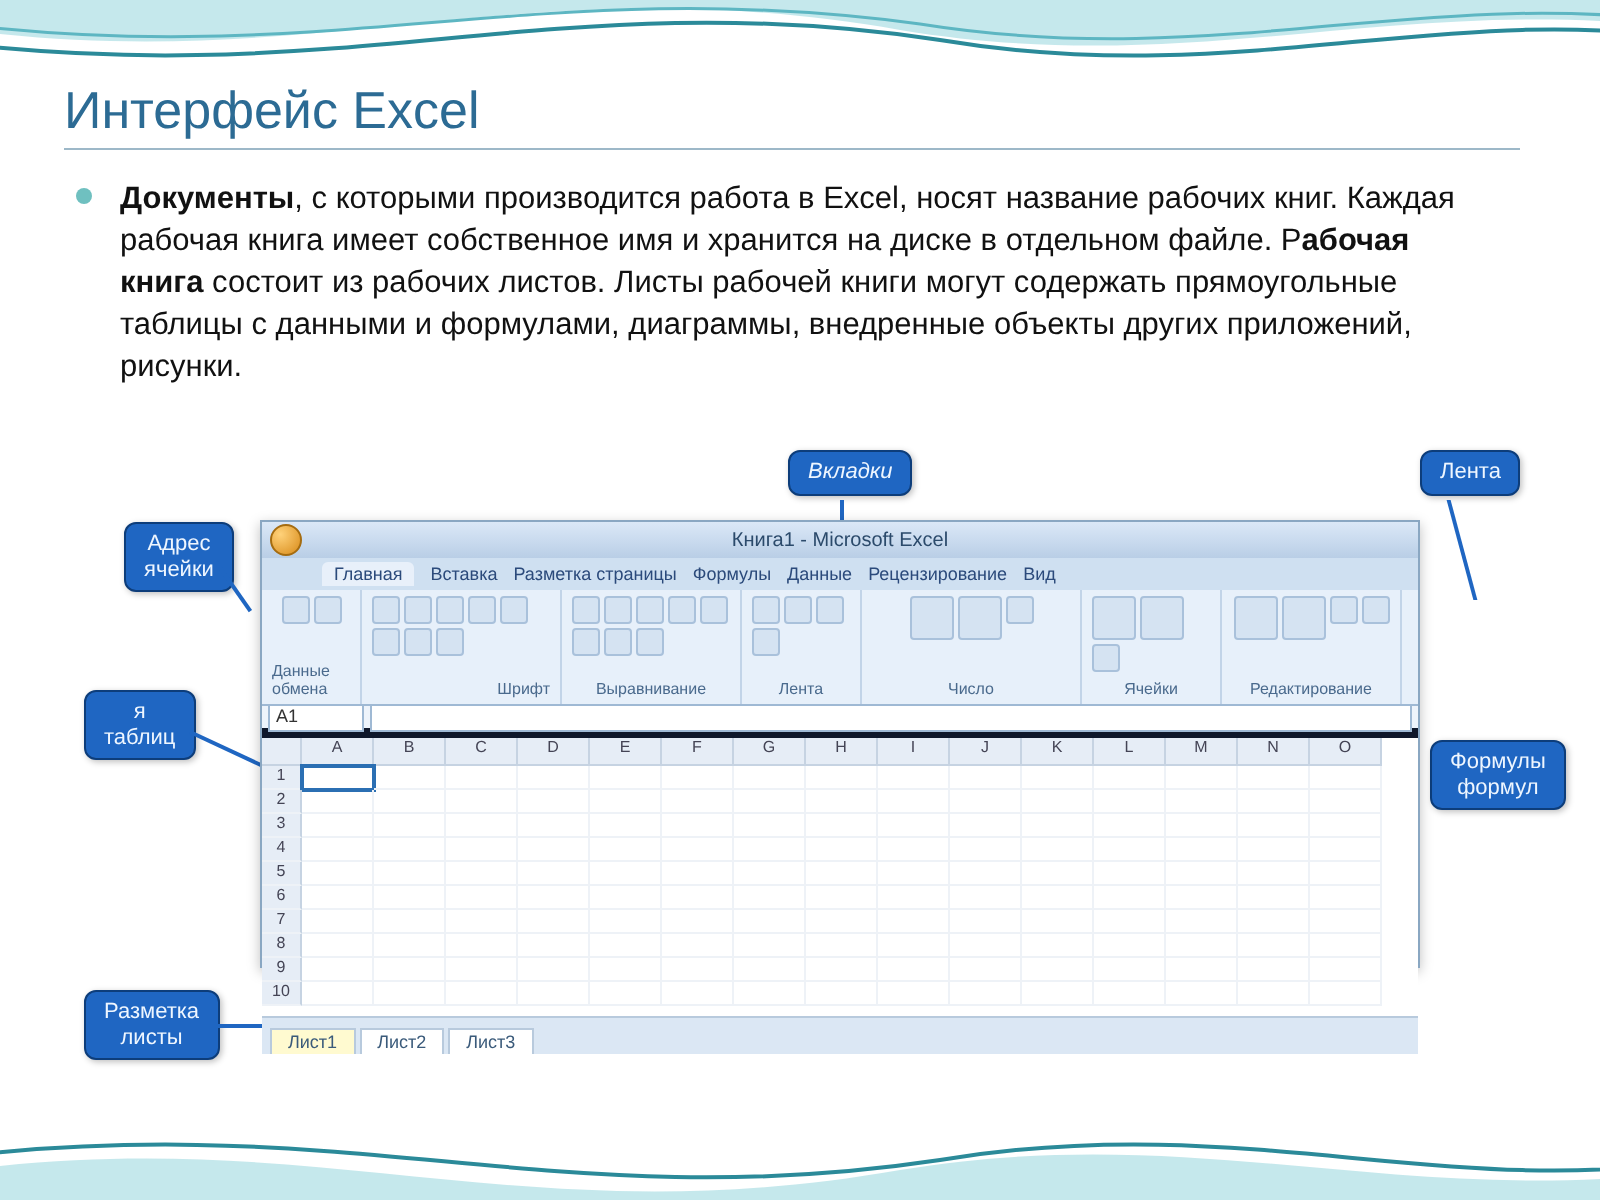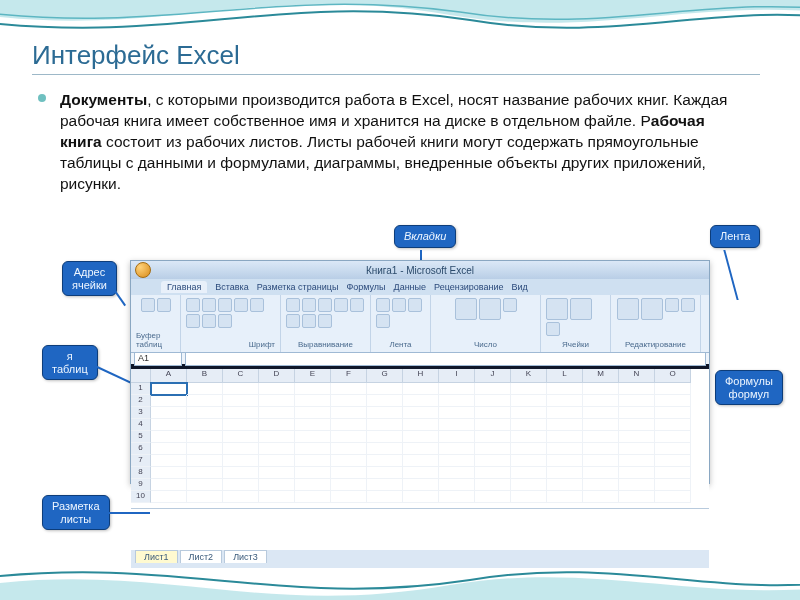--- a/index.html
+++ b/index.html
@@ -93,22 +93,22 @@
     border-bottom: 1px solid #b8cadd;
   }
   .colhdr { display: flex; height: 14px; }
   .ch { width: 36px; text-align: center; background: #e6edf6; border-right: 1px solid #c6d3e2; border-bottom: 1px solid #c6d3e2; font-size: 8px; color: #445; }
   .ch:first-child { width: 20px; }
   .rows .r { display: flex; height: 12px; }
   .rh { width: 20px; text-align: center; background: #e6edf6; border-right: 1px solid #c6d3e2; border-bottom: 1px solid #eef2f7; font-size: 8px; color: #445; }
   .cell { width: 36px; border-right: 1px solid #eef2f7; border-bottom: 1px solid #eef2f7; }
   .cell.sel { outline: 2px solid #2b6fb3; outline-offset: -1px; }
   .sheet-tabs {
-    height: 18px; background: #dbe7f4; display: flex; align-items: flex-start;
-    padding-left: 4px; gap: 2px; font-size: 9px; margin-top: 41px;
+    height: 18px; background: #dbe7f4; display: flex; align-items: flex-end;
+    padding-left: 4px; gap: 2px; font-size: 9px;
   }
   .stab { background: #fff; padding: 1px 8px; border: 1px solid #b8cadd; border-bottom: none; color: #3a5a7a; }
   .stab.act { background: #fffad0; }
 
   
   .callout {
     position: absolute;
     background: #1f66c2;
     border: 1.5px solid #0d3d7a;
     color: #eef6ff;
@@ -181,21 +181,21 @@
       <span>Данные</span>
       <span>Рецензирование</span>
       <span>Вид</span>
     </div>
   <div class="ribbon" id="ribbon">
       <div class="rgroup" style="width: 50px;">
         <div class="icons">
           <div class="ic"></div>
           <div class="ic"></div>
         </div>
-        <div class="glab">Буфер таблиц</div>
+        <div class="glab">Данные обмена</div>
       </div>
       <div class="rgroup" style="width: 100px; align-items: flex-end;">
         <div class="icons">
           <div class="ic"></div>
           <div class="ic"></div>
           <div class="ic"></div>
           <div class="ic"></div>
           <div class="ic"></div>
           <div class="ic"></div>
           <div class="ic"></div>

